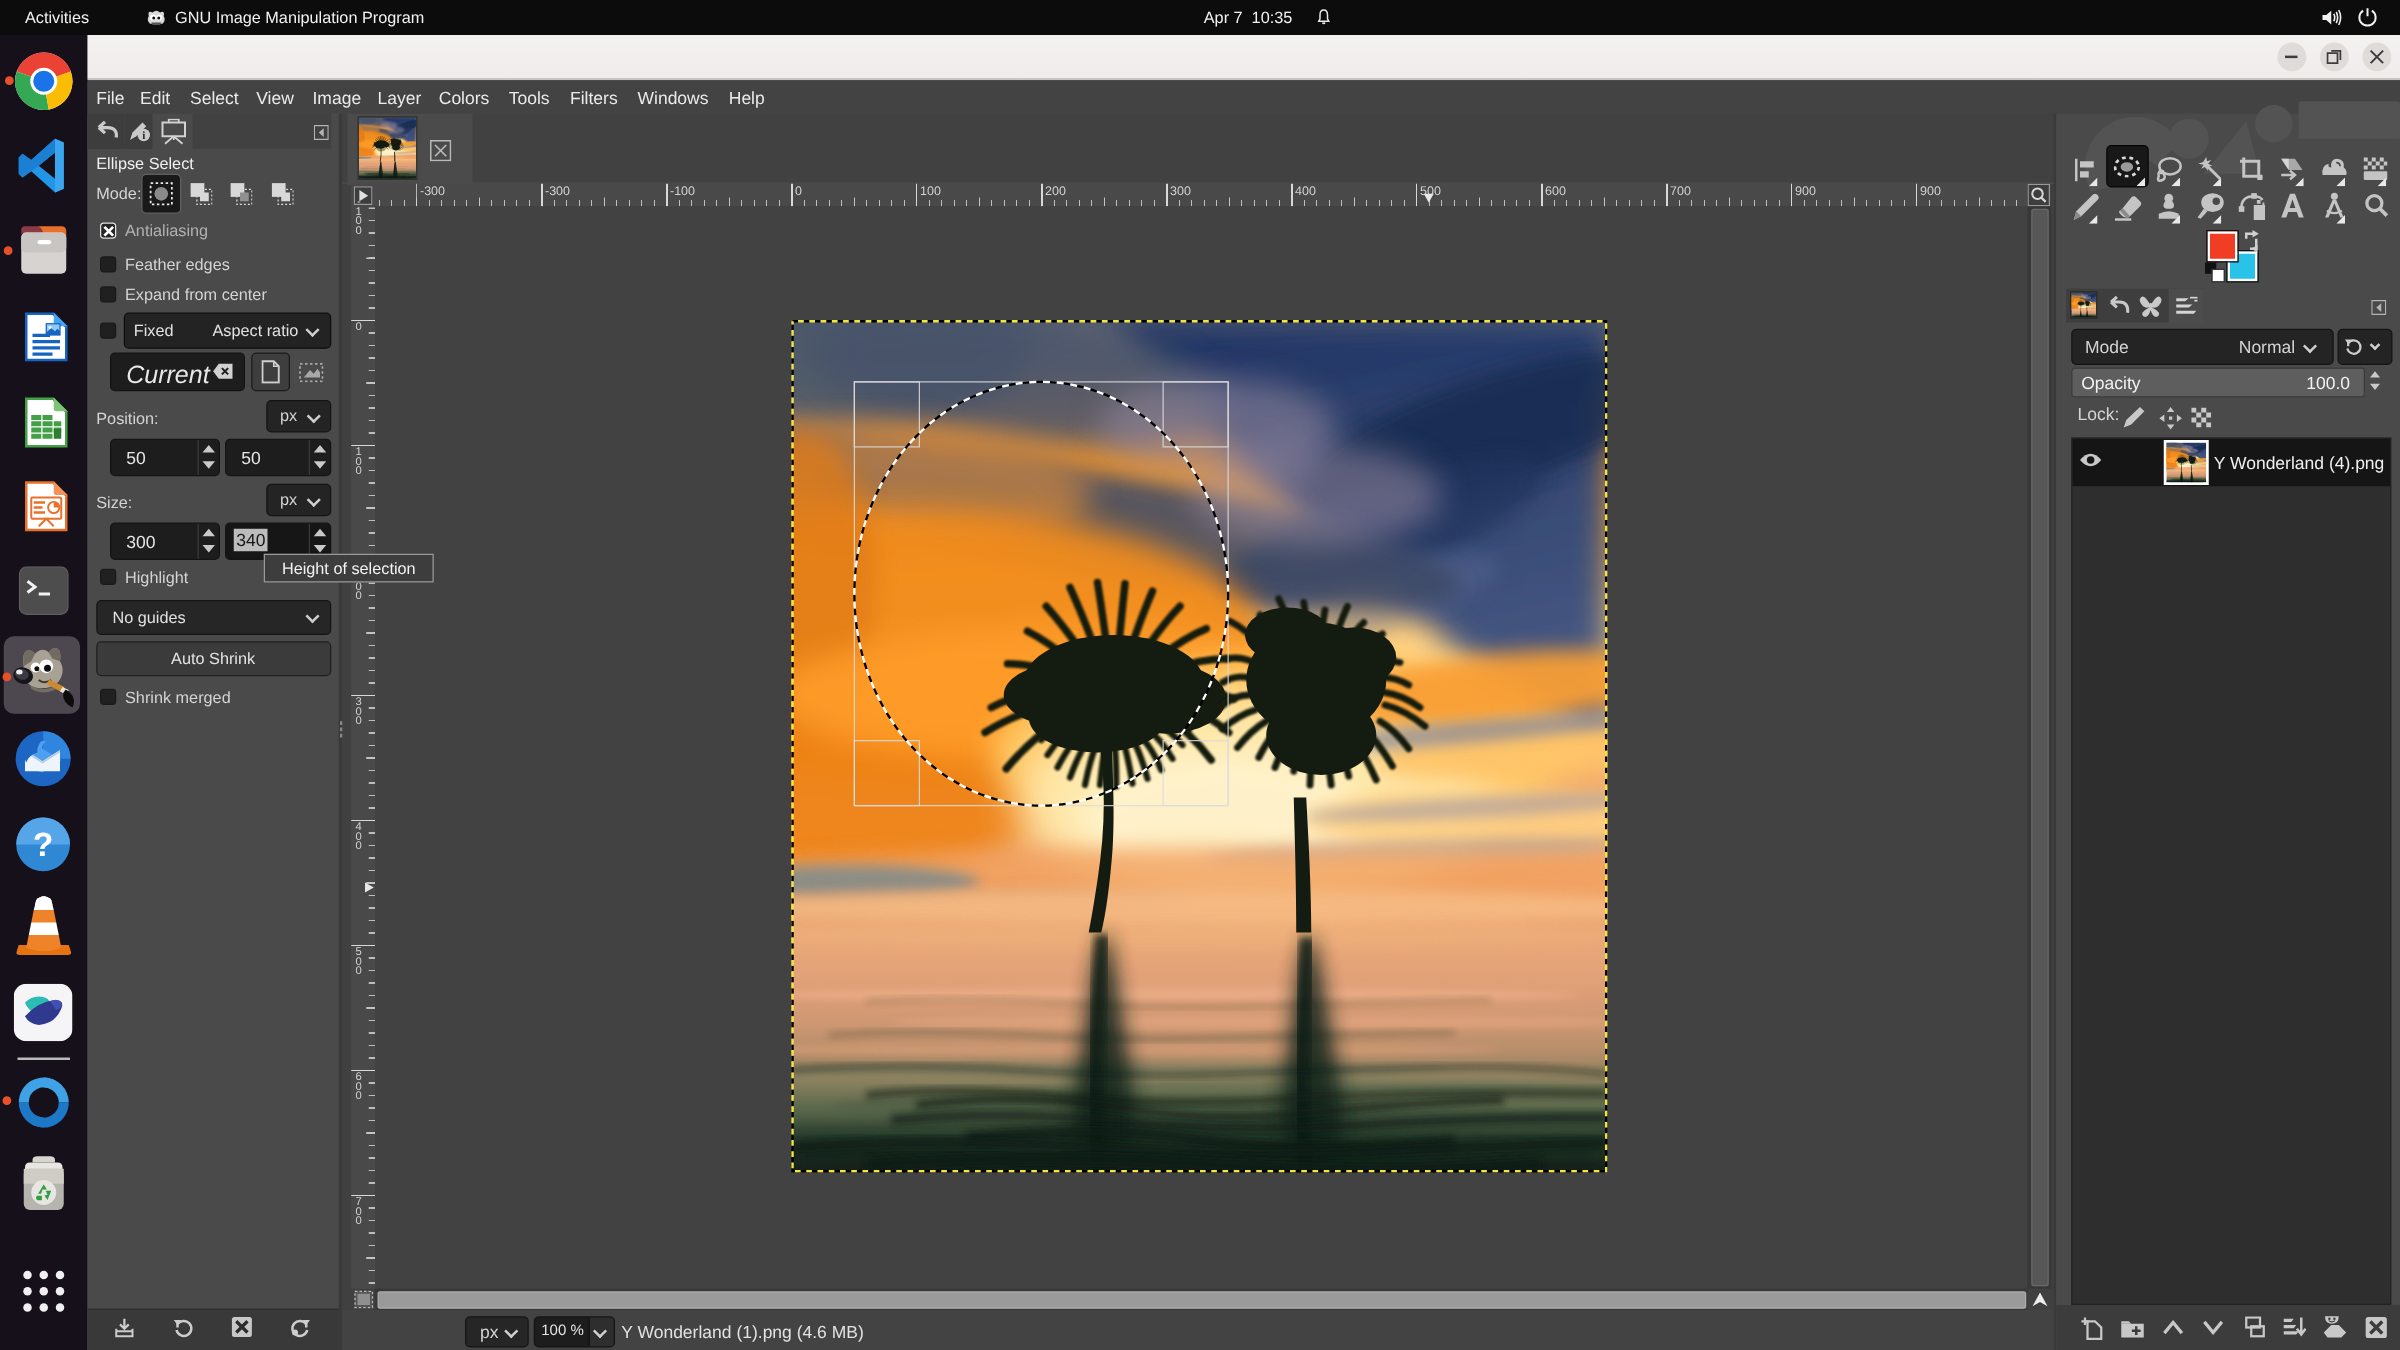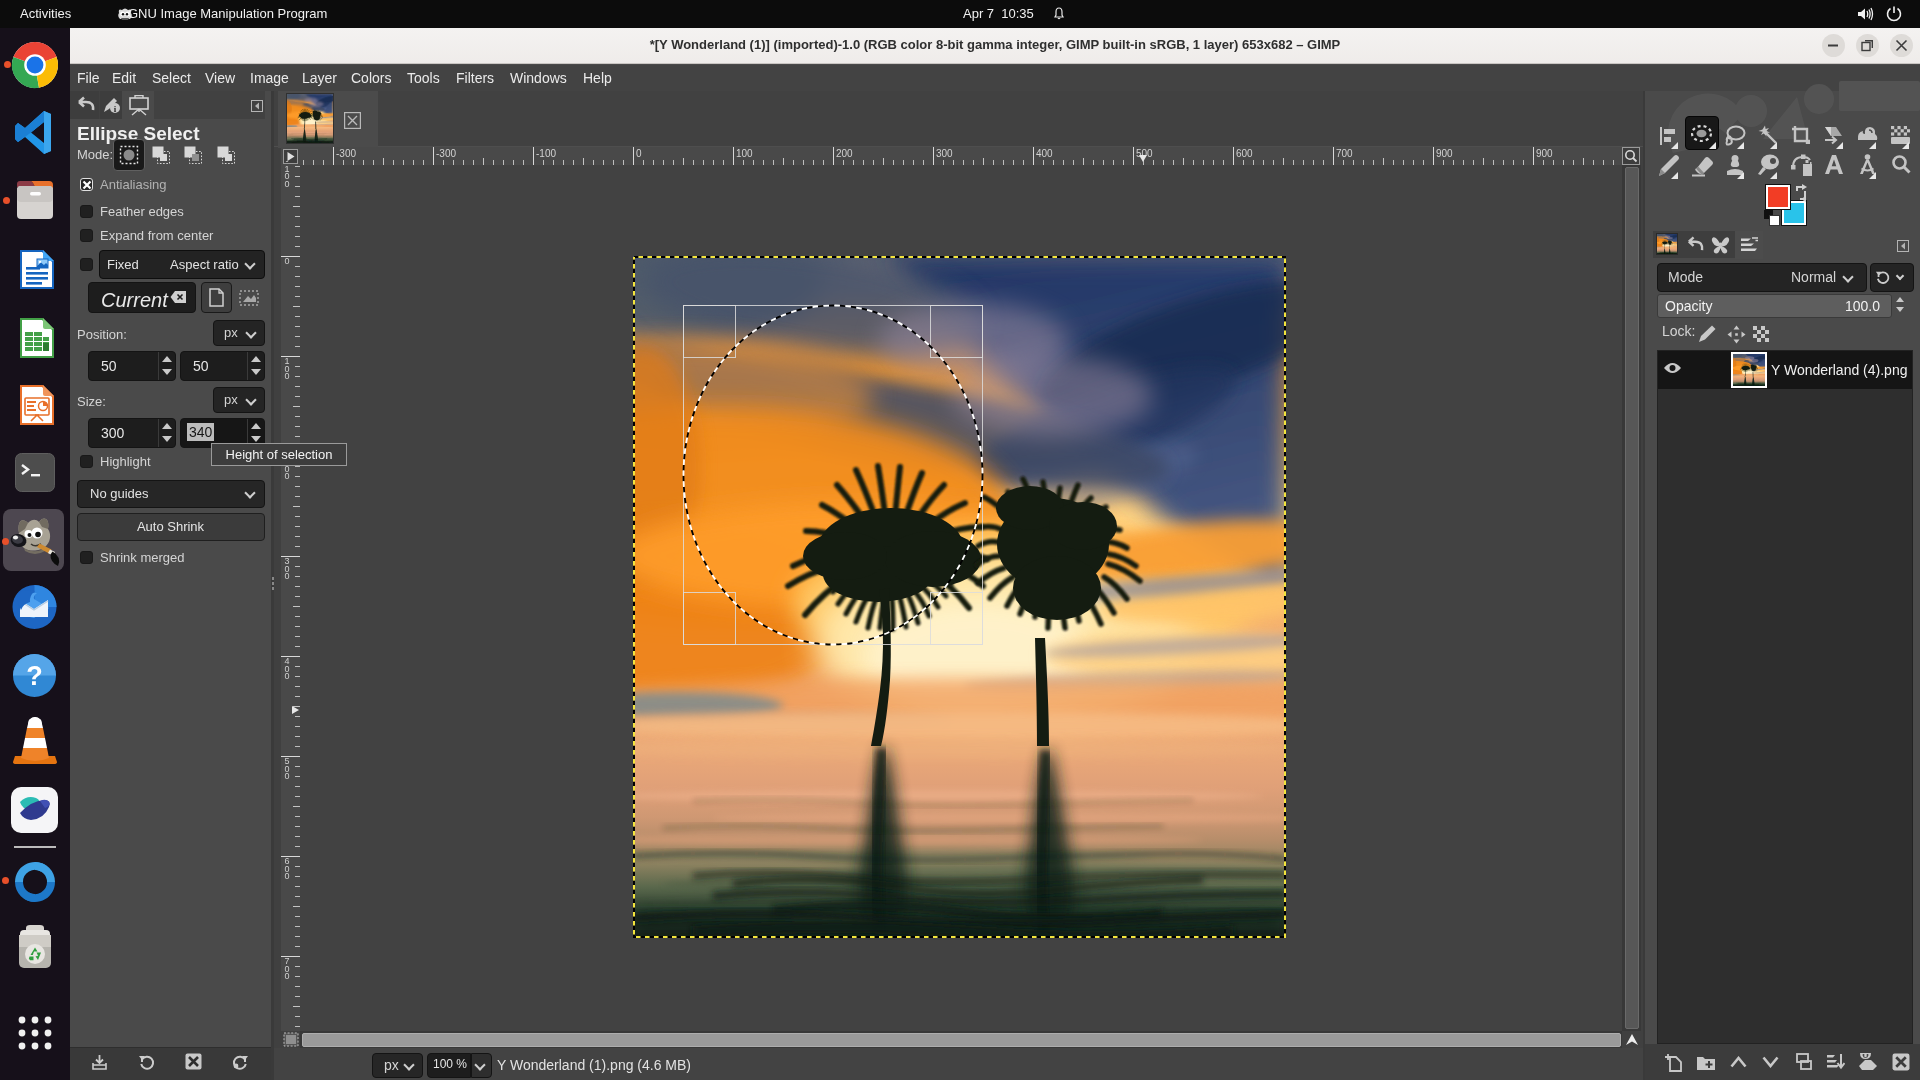--- a/index.html
+++ b/index.html
@@ -224,21 +224,21 @@
 <div id="topbar">
  <span class="abs" style="left:20px;top:6px">Activities</span>
  <svg class="abs" style="left:117px;top:7px" width="16" height="14" viewBox="0 0 16 14">
       <path d="M2,6 Q1,1 5,3 Q8,0 11,3 Q15,1 14,6 Q16,9 13,12 L3,12 Q0,9 2,6Z" fill="#d8d8d8"></path>
       <circle cx="5.5" cy="7" r="2.4" fill="#fff"></circle>
       <circle cx="10.5" cy="7" r="2.4" fill="#fff"></circle>
       <circle cx="6" cy="7.3" r="1.2" fill="#111"></circle>
       <circle cx="10" cy="7.3" r="1.2" fill="#111"></circle>
       <path d="M4,11 L12,11 L11,13 L5,13Z" fill="#555"></path>
     </svg>
- <span class="abs" style="left:128px;top:6px">GNU Image Manipulation Program</span>
+ <span class="abs" style="left:140px;top:6px">GNU Image Manipulation Program</span>
  <span class="abs" style="left:963px;top:6px">Apr 7&nbsp;&nbsp;10:35</span>
  <svg class="abs" style="left:1052px;top:7px" width="14" height="14" viewBox="0 0 14 14">
       <path d="M7,1 Q10,1 10,5 L10,8 L11,10 L3,10 L4,8 L4,5 Q4,1 7,1Z" fill="none" stroke="#e8e8e8" stroke-width="1.2"></path>
       <path d="M6,11 Q7,12.5 8,11" stroke="#e8e8e8" fill="none" stroke-width="1.2"></path>
     </svg>
  <svg class="abs" style="left:1857px;top:6px" width="17" height="16" viewBox="0 0 17 16">
       <path d="M1,6 L4,6 L8,2.5 L8,13.5 L4,10 L1,10Z" fill="#f0f0f0"></path>
       <path d="M10,5 Q11.5,8 10,11 M12,3.5 Q14.2,8 12,12.5 M14,2 Q17,8 14,14" stroke="#f0f0f0" stroke-width="1.3" fill="none"></path>
     </svg>
  <svg class="abs" style="left:1886px;top:5px" width="16" height="17" viewBox="0 0 16 17">
@@ -411,21 +411,20 @@
         <circle cx="31" cy="19" r="3.4"></circle>
         <circle cx="5" cy="32" r="3.4"></circle>
         <circle cx="18" cy="32" r="3.4"></circle>
         <circle cx="31" cy="32" r="3.4"></circle>
       </g>
     </svg>
 </div>
 
 <div id="win">
  <div id="titlebar">
-  <div class="t">*[Y Wonderland (1)] (imported)-1.0 (RGB color 8-bit gamma integer, GIMP built-in sRGB, 1 layer) 653x682 – GIMP</div>
   <div class="wbtn" style="left:1752px"></div>
   <div class="wbtn" style="left:1786px"></div>
   <div class="wbtn" style="left:1820px"></div>
   <svg class="abs" style="left:1757px;top:16px" width="12" height="3" viewBox="0 0 12 3">
         <rect x="1" y="0.5" width="10" height="2" fill="#3c3c3c"></rect>
       </svg>
   <svg class="abs" style="left:1791px;top:11px" width="13" height="13" viewBox="0 0 13 13">
         <rect x="1" y="3.5" width="8" height="8" fill="none" stroke="#3c3c3c" stroke-width="1.4"></rect>
         <path d="M4,1.7 L11.3,1.7 L11.3,9" fill="none" stroke="#3c3c3c" stroke-width="1.4"></path>
       </svg>
@@ -461,21 +460,21 @@
         <text x="13" y="15.5" font-size="9" font-weight="bold" text-anchor="middle" fill="#2a2a2a" font-family="Liberation Serif">i</text>
       </svg>
   <svg class="abs" style="left:57px;top:4px" width="24" height="21" viewBox="0 0 24 21">
         <rect x="3" y="3" width="18" height="11" fill="none" stroke="#d2d2d2" stroke-width="1.6"></rect>
         <path d="M12,14 L12,17 M12,14 L5,20 M12,14 L19,20 M8,3 L8,0.5 L16,0.5 L16,3" fill="none" stroke="#d2d2d2" stroke-width="1.4"></path>
       </svg>
   <svg class="abs" style="left:181px;top:9px" width="12" height="12" viewBox="0 0 12 12">
         <rect x="0.5" y="0.5" width="11" height="11" fill="none" stroke="#b4b4b4"></rect>
         <path d="M8,2.5 L4,6 L8,9.5Z" fill="#b4b4b4"></path>
       </svg>
-  <div class="abs" style="left:7px;top:32px;font-size:19px;font-weight:bold;color:#f0f0f0">Ellipse Select</div>
+  <div class="abs" style="left:7px;top:32px;font-size:13px;font-weight:normal;color:#f0f0f0">Ellipse Select</div>
   <div class="lbl" style="left:7px;top:56px">Mode:</div>
   <div class="abs" style="left:43px;top:48px;width:32px;height:32px;background:#191919;border:1px solid #606060;border-radius:4px"></div>
   <svg class="abs" style="left:49px;top:54px" width="20" height="20" viewBox="0 0 20 20">
         <rect x="1.5" y="1.5" width="17" height="17" fill="none" stroke="#e8e8e8" stroke-width="1.4" stroke-dasharray="2 2"></rect>
         <circle cx="10" cy="10" r="5.5" fill="#8a8a8a"></circle>
       </svg>
   <svg class="abs" style="left:82px;top:55px" width="18" height="18" viewBox="0 0 18 18">
         <rect x="0.5" y="0.5" width="11" height="11" fill="#d8d8d8"></rect>
         <rect x="5.5" y="5.5" width="12" height="12" fill="none" stroke="#d8d8d8" stroke-dasharray="1.6 1.6"></rect>
         <rect x="8" y="8" width="7" height="7" fill="#d8d8d8"></rect>

